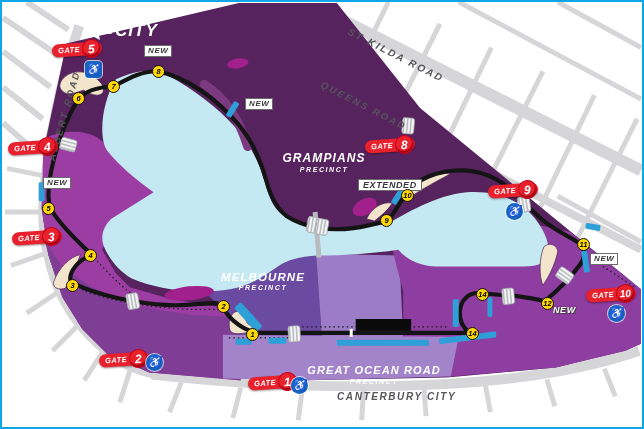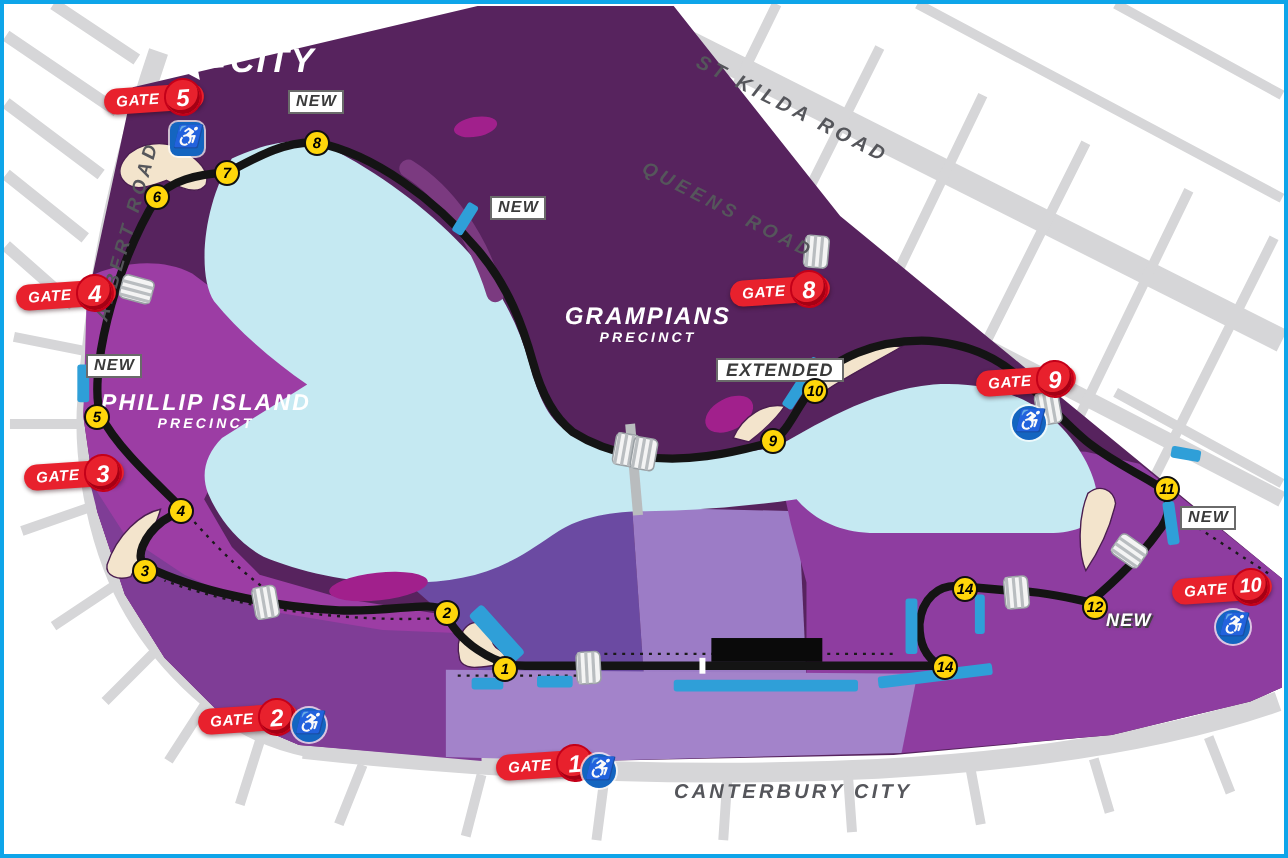--- a/index.html
+++ b/index.html
@@ -180,26 +180,30 @@
       <path d="M1,10 L12,1.5 L12,6 L25,4.5 L25.5,13 L12.5,12.5 L13,18 Z" fill="#ffffff" transform="rotate(-6 13 9)"></path>
     </svg>
     <span class="c-txt">CITY</span>
   </div>
 
   <div class="roadlab" style="left:349px;top:24px;transform:rotate(27deg);transform-origin:left top;">ST KILDA ROAD</div>
   <div class="roadlab" style="left:322px;top:77px;transform:rotate(27deg);transform-origin:left top;font-size:9.5px;">QUEENS ROAD</div>
   <div class="roadlab" style="left:14px;top:108px;width:96px;text-align:center;transform:rotate(-74deg);font-size:9.5px;">ALBERT ROAD</div>
   <div class="roadlab" style="left:335px;top:389px;letter-spacing:1.6px;">CANTERBURY CITY</div>
 
-  <div class="precinct" style="left:101px;top:194px;">
-    <div class="p-main">PHILLIP ISLAND</div>
-    <div class="p-sub">PRECINCT</div>
-  </div>
   <div class="precinct" style="left:322px;top:150px;">
     <div class="p-main" style="font-size:12px;">GRAMPIANS</div>
+    <div class="p-sub">PRECINCT</div>
+  </div>
+  <div class="precinct" style="left:261px;top:269px;">
+    <div class="p-main">MELBOURNE</div>
+    <div class="p-sub">PRECINCT</div>
+  </div>
+  <div class="precinct" style="left:372px;top:363px;">
+    <div class="p-main" style="font-size:11px;">GREAT OCEAN ROAD</div>
     <div class="p-sub">PRECINCT</div>
   </div>
 
   <div class="flag" style="left:142px;top:43px;">NEW</div>
   <div class="flag" style="left:243px;top:96px;">NEW</div>
   <div class="flag" style="left:41px;top:175px;">NEW</div>
   <div class="flag" style="left:588px;top:251px;">NEW</div>
   <div class="flag" style="left:356px;top:177px;font-size:9px;padding:0 4px;">EXTENDED</div>
   <div class="flag-plain" style="left:551px;top:303px;">NEW</div>
 

